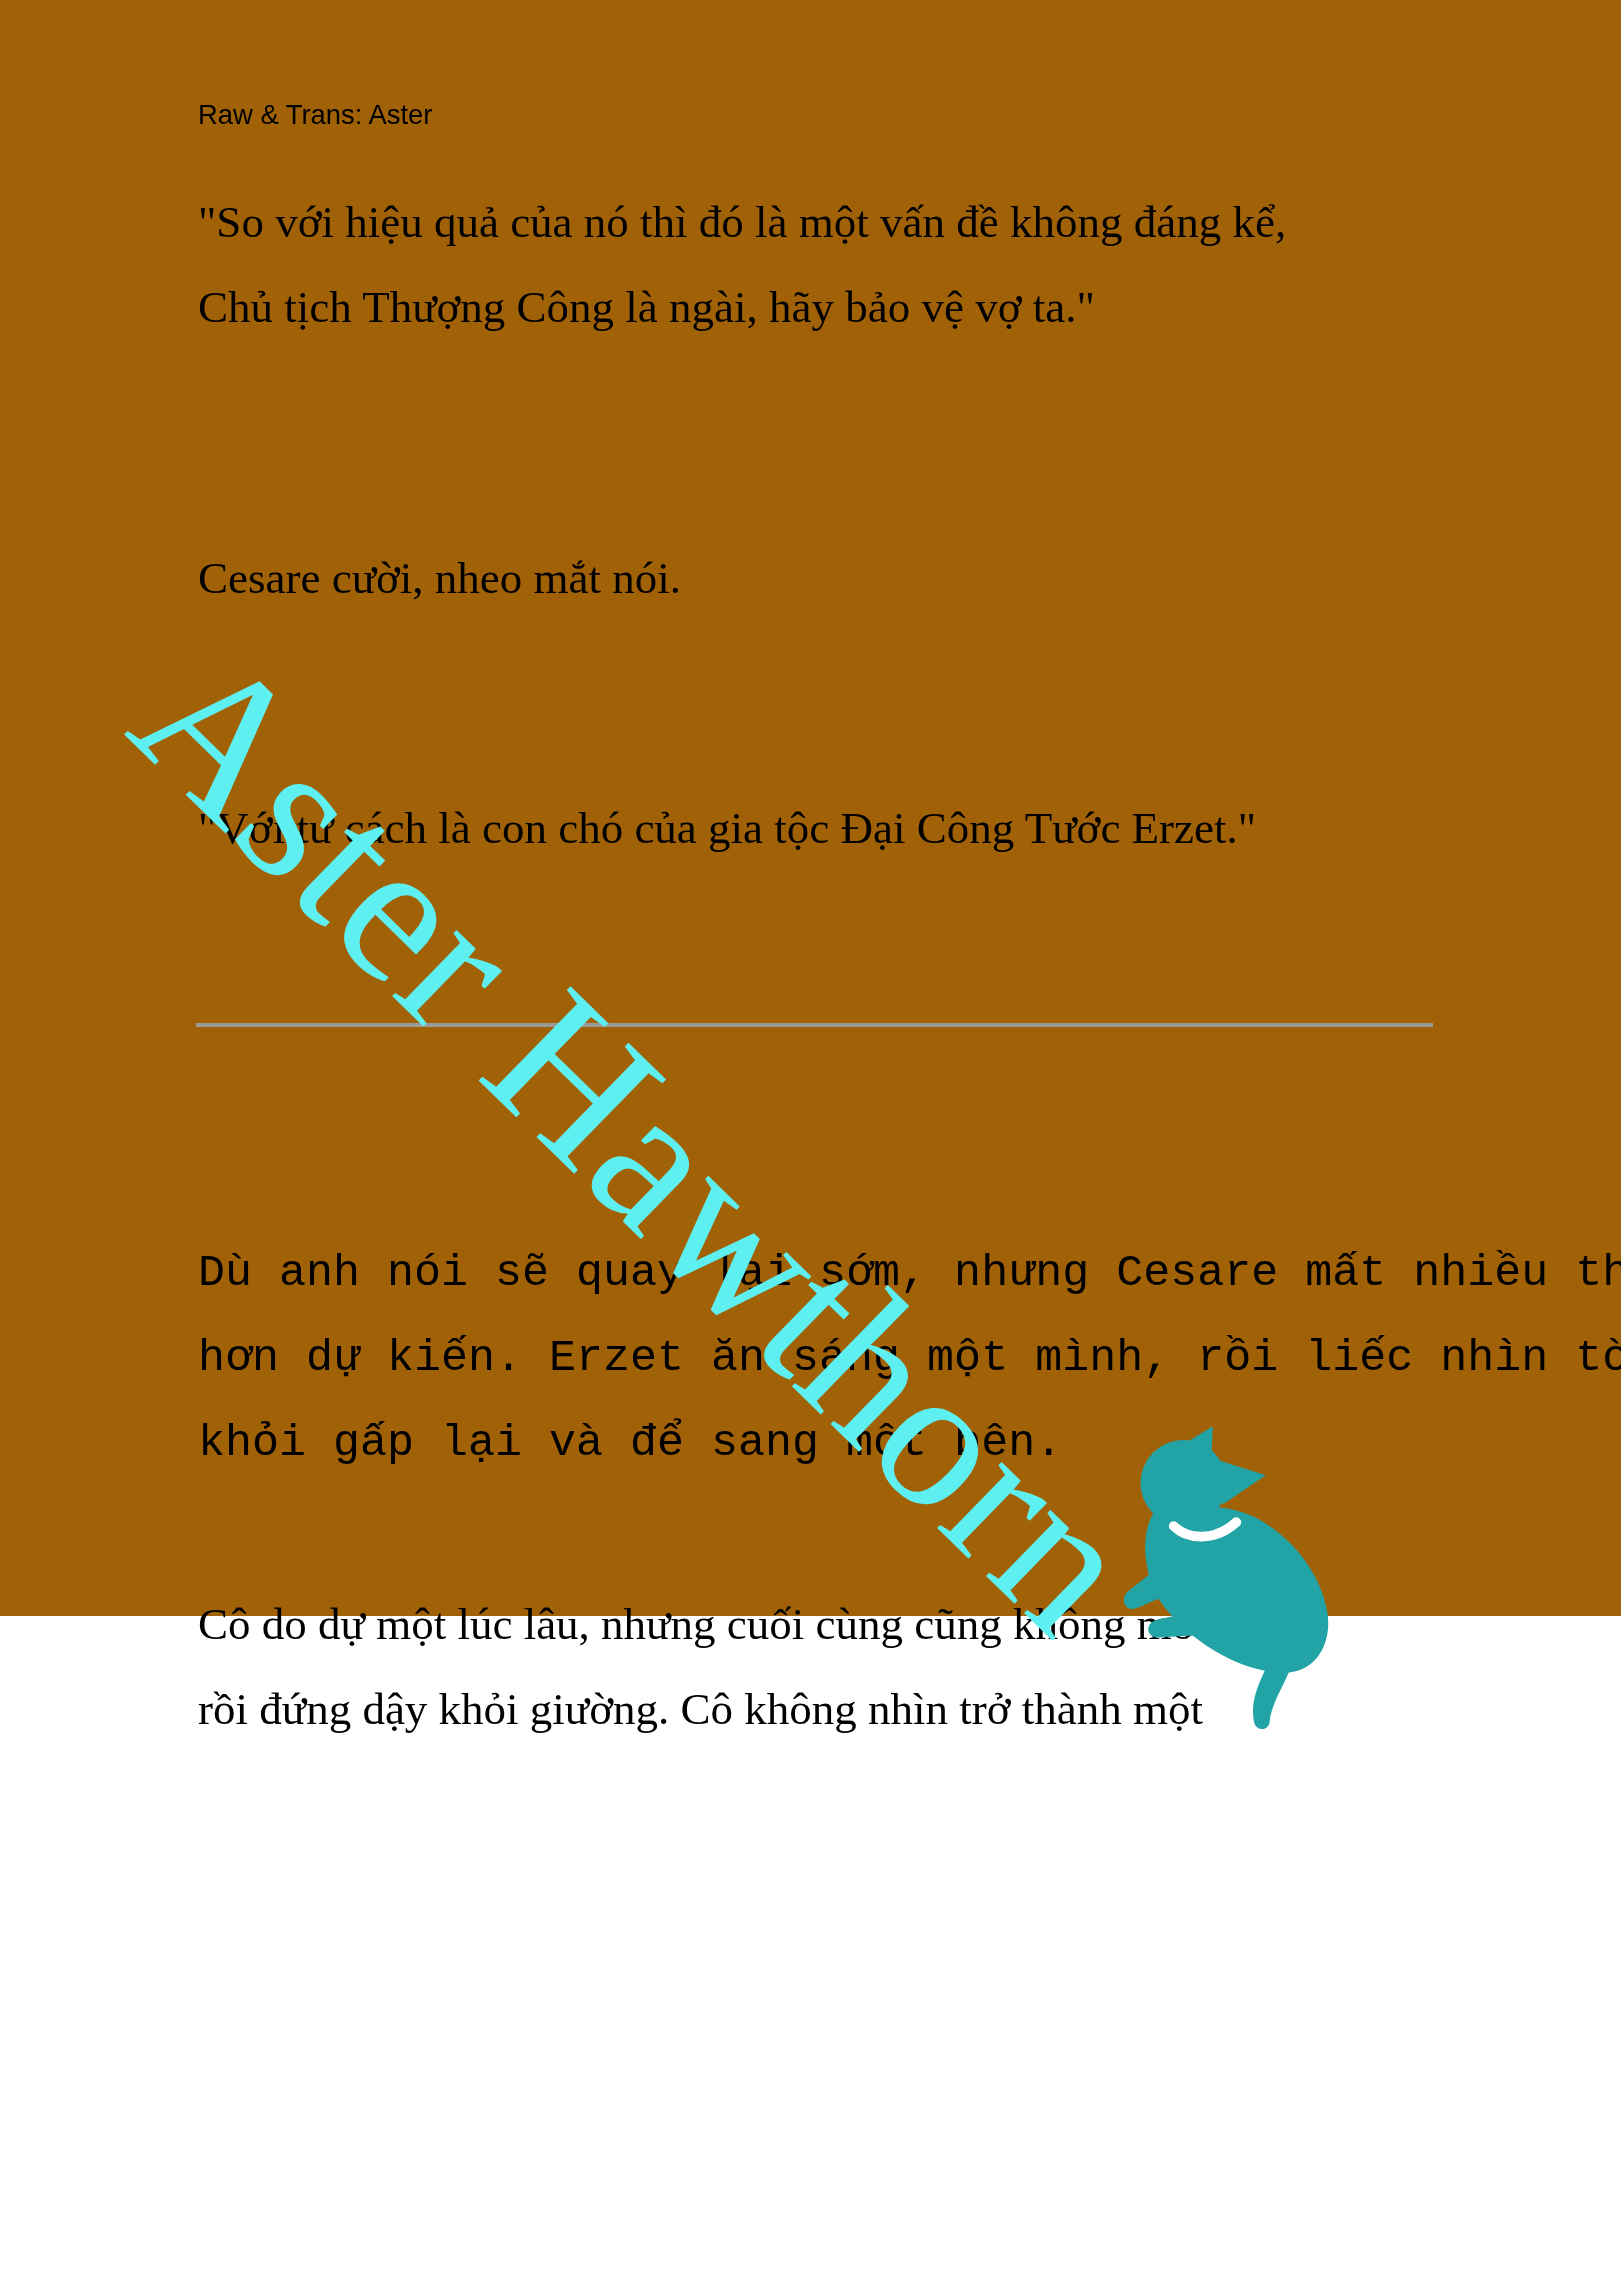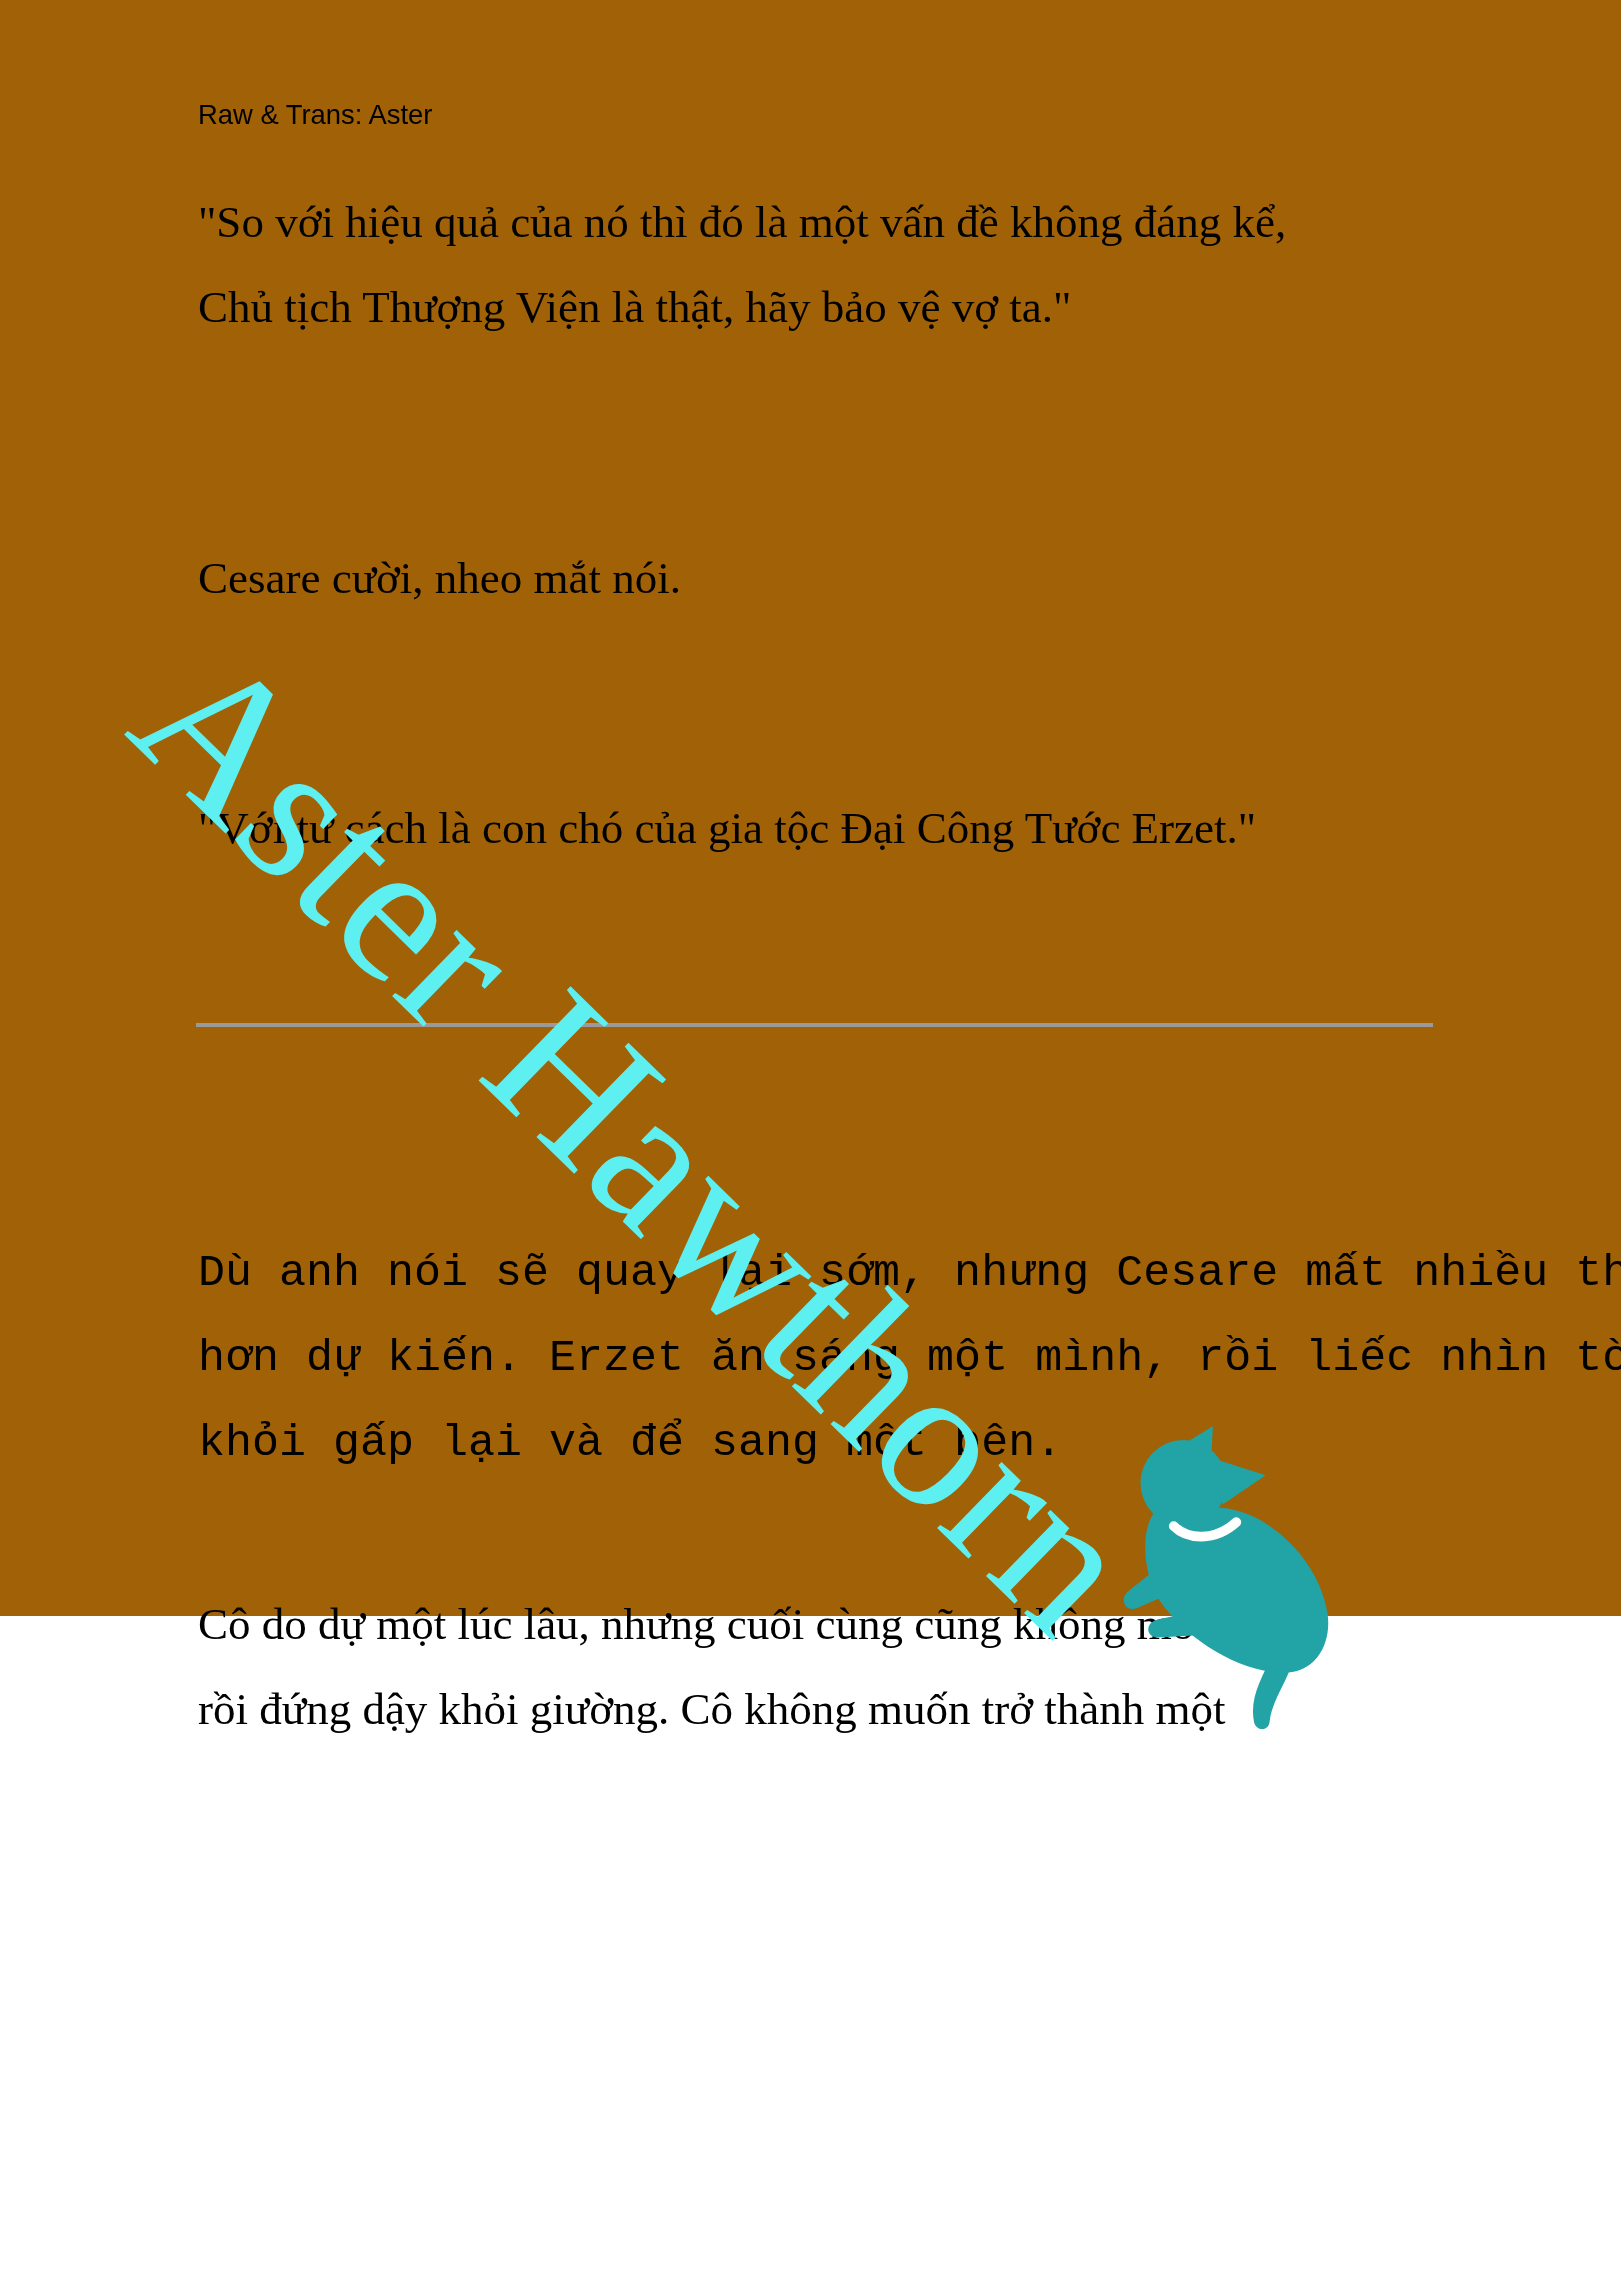--- a/index.html
+++ b/index.html
@@ -86,42 +86,42 @@
   </style>
 </head>
 <body>
 
 <div class="page">
 
   <div class="header">Raw &amp; Trans: Aster</div>
 
   <div class="para" style="top:180px;">
     <span class="line">"So với hiệu quả của nó thì đó là một vấn đề không đáng kể,</span>
-    <span class="line">Chủ tịch Thượng Viện là thật, hãy bảo vệ vợ ta."</span>
+    <span class="line">Chủ tịch Thượng Công là ngài, hãy bảo vệ vợ ta."</span>
   </div>
 
   <div class="para" style="top:536px;">
     <span class="line">Cesare cười, nheo mắt nói.</span>
   </div>
 
   <div class="para" style="top:786px;">
     <span class="line">"Với tư cách là con chó của gia tộc Đại Công Tước Erzet."</span>
   </div>
 
   <div class="divider"></div>
 
   <div class="para" style="top:1231px;font-family:Liberation Mono, monospace;">
     <span class="line">Dù anh nói sẽ quay lại sớm, nhưng Cesare mất nhiều thời gian</span>
     <span class="line">hơn dự kiến. Erzet ăn sáng một mình, rồi liếc nhìn tờ báo đã</span>
     <span class="line">khỏi gấp lại và để sang một bên.</span>
   </div>
 
   <div class="para" style="top:1582px;">
     <span class="line">Cô do dự một lúc lâu, nhưng cuối cùng cũng không mở nó ra,</span>
-    <span class="line">rồi đứng dậy khỏi giường. Cô không muốn trở thành một</span>
+    <span class="line">rồi đứng dậy khỏi giường. Cô không nhìn trở thành một</span>
   </div>
 
   <div class="watermark-wrap">
     <div class="watermark" style="left:240px; top:613px;">Aster Hawthorn</div>
   </div>
 
   <svg class="logo" viewBox="0 0 230 325" xmlns="http://www.w3.org/2000/svg">
     <g fill="#22a3a6">
 
       <circle cx="68" cy="68" r="44"></circle>

